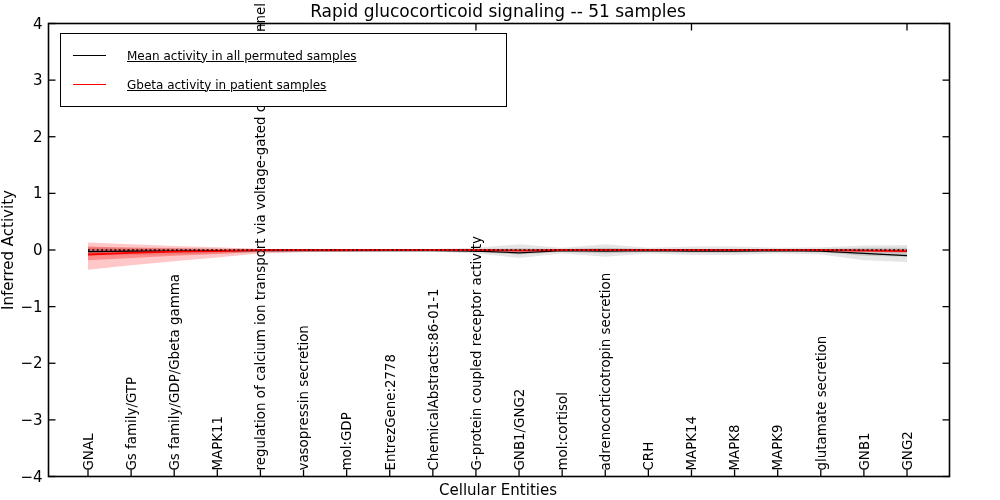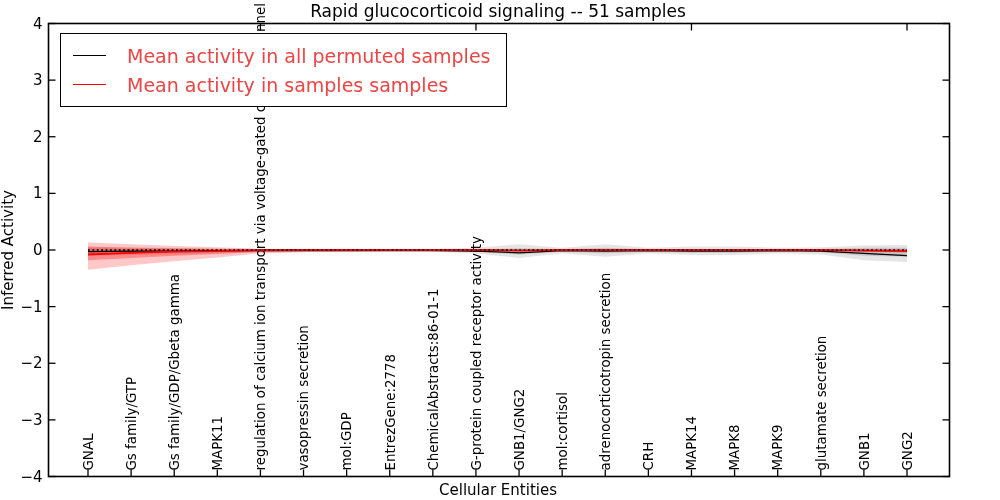--- a/index.html
+++ b/index.html
@@ -6,21 +6,21 @@
   body{font-family:"DejaVu Sans","Liberation Sans",sans-serif;}
   #figure{position:relative;width:1000px;height:500px;background:#fff;overflow:hidden;}
   #plot{position:absolute;left:0;top:0;overflow:hidden;}
   svg text{fill:#000;}
   #legend{
     position:absolute;left:60px;top:33px;width:447px;box-sizing:border-box;
     background:#fff;border:1.6px solid #000;padding:7px 4px 7px 12px;
   }
   .legend-row{display:flex;align-items:center;height:29px;}
   .legend-swatch{width:33px;border-top:1.8px solid #000;margin-right:21px;flex:0 0 auto;}
-  .legend-label{font-size:19px;color:#ef4444;white-space:nowrap;}
+  .legend-label{font-size:12px;color:#000000;white-space:nowrap;text-decoration:underline;}
 </style>
 </head>
 <body>
 
 <div id="figure">
   <svg id="plot" width="1000" height="500" viewBox="0 0 1000 500" xmlns="http://www.w3.org/2000/svg">
     <g id="g-bands">
         <path d="M88.0 247.2L131.1 247.2L174.2 247.7L217.3 248.3L260.4 248.9L303.5 248.9L346.6 248.9L389.7 248.9L432.8 248.9L475.9 247.7L519.1 244.3L562.2 247.7L605.3 244.3L648.4 247.7L691.5 246.6L734.6 246.6L777.7 247.7L820.8 247.2L863.9 245.5L907.0 244.9L907.0 261.9L863.9 260.2L820.8 254.5L777.7 253.4L734.6 255.1L691.5 255.1L648.4 253.4L605.3 256.8L562.2 253.4L519.1 257.9L475.9 253.4L432.8 251.7L389.7 251.7L346.6 251.7L303.5 251.7L260.4 252.3L217.3 253.4L174.2 254.5L131.1 255.1L88.0 255.7Z" fill="rgba(0,0,0,0.10)" stroke="none"></path>
         <path d="M88.0 248.3L131.1 248.9L174.2 248.9L217.3 249.4L260.4 249.4L303.5 249.4L346.6 249.4L389.7 249.4L432.8 249.4L475.9 248.9L519.1 248.3L562.2 248.9L605.3 247.7L648.4 248.9L691.5 248.9L734.6 248.9L777.7 248.9L820.8 248.9L863.9 247.7L907.0 247.7L907.0 256.8L863.9 255.7L820.8 252.3L777.7 251.7L734.6 252.8L691.5 252.8L648.4 251.7L605.3 253.4L562.2 251.7L519.1 254.5L475.9 251.7L432.8 251.1L389.7 251.1L346.6 251.1L303.5 251.1L260.4 251.1L217.3 251.7L174.2 252.3L131.1 252.8L88.0 253.4Z" fill="rgba(0,0,0,0.13)" stroke="none"></path>
         <path d="M88.0 242.6L131.1 244.3L174.2 246.0L217.3 247.2L260.4 248.9L303.5 248.9L346.6 249.4L389.7 249.4L432.8 249.4L475.9 249.4L519.1 249.4L562.2 249.4L605.3 249.4L648.4 249.4L691.5 249.4L734.6 249.4L777.7 249.4L820.8 249.4L863.9 248.9L907.0 248.9L907.0 252.8L863.9 252.3L820.8 251.1L777.7 251.1L734.6 251.1L691.5 251.1L648.4 251.1L605.3 251.1L562.2 251.1L519.1 251.7L475.9 251.1L432.8 251.1L389.7 251.1L346.6 251.7L303.5 252.3L260.4 253.4L217.3 257.4L174.2 261.3L131.1 265.3L88.0 269.8Z" fill="rgba(255,0,0,0.22)" stroke="none"></path>
@@ -112,16 +112,16 @@
     <text id="y-axis-label" x="13" y="250" font-size="15" text-anchor="middle" transform="rotate(-90 13 250)">Inferred Activity</text>
   </svg>
 
   <div id="legend">
     <div class="legend-row">
       <span class="legend-swatch" style="border-top-color: rgb(0, 0, 0);"></span>
       <span class="legend-label">Mean activity in all permuted samples</span>
     </div>
     <div class="legend-row">
       <span class="legend-swatch" style="border-top-color: rgb(255, 0, 0);"></span>
-      <span class="legend-label">Mean activity in samples samples</span>
+      <span class="legend-label">Gbeta activity in patient samples</span>
     </div>
   </div>
 </div>
 
 </body></html>

